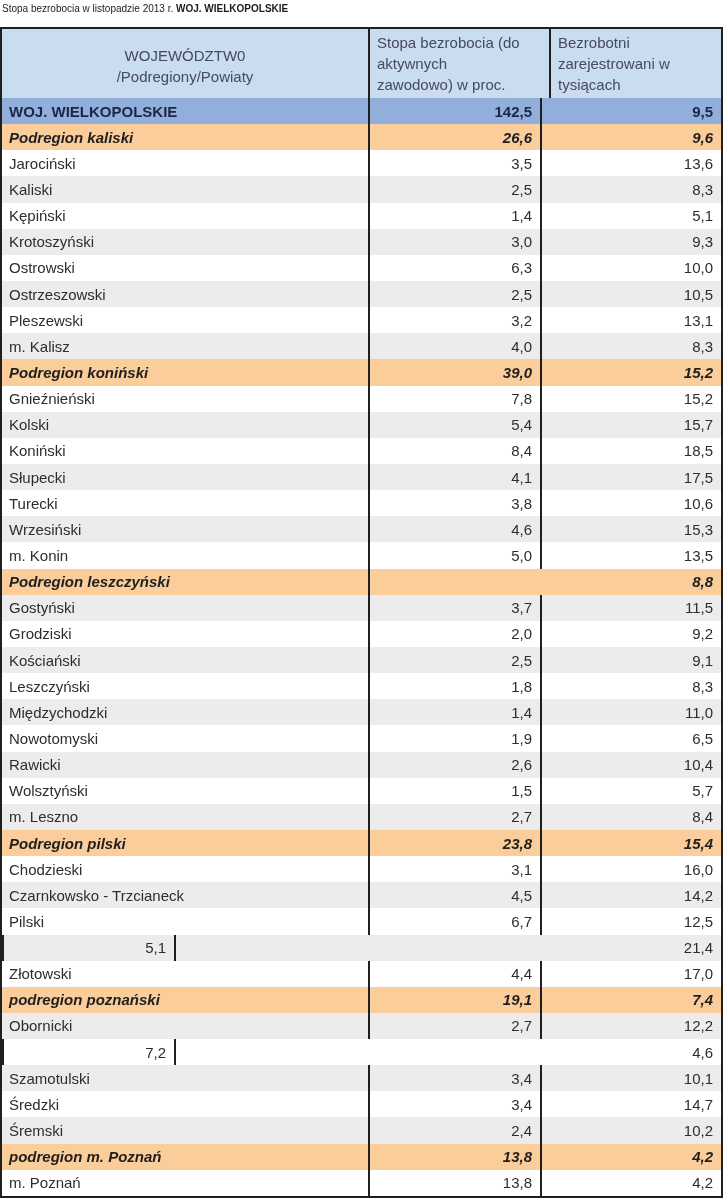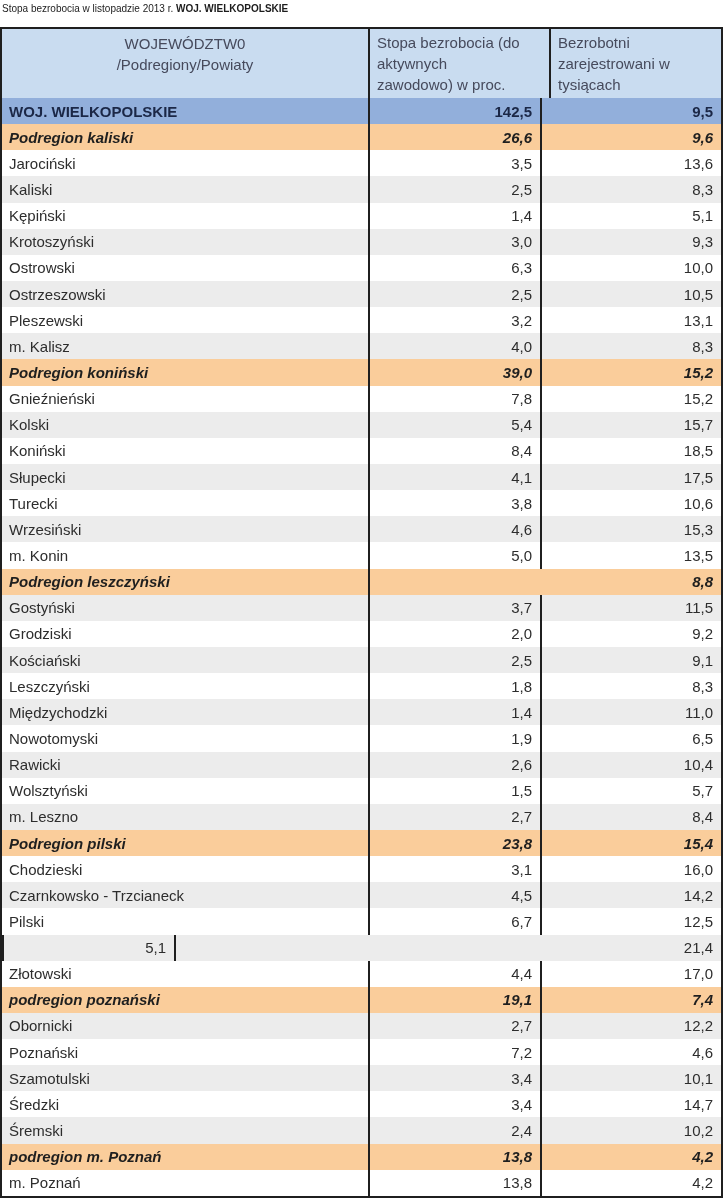--- a/index.html
+++ b/index.html
@@ -24,21 +24,21 @@
   }
   .hdr { display: flex; height: 69px; background: #c9dcf0; flex: none; }
   .cell { overflow: hidden; }
   .c1 { width: 366px; }
   .c2 { width: 172px; border-left: 2px solid #1f1f1f; }
   .c3 { flex: 1; border-left: 2px solid #1f1f1f; }
   .hdr .cell {
     font-size: 15px; line-height: 21px; color: #464a5c;
     white-space: pre-line; padding: 3px 7px;
   }
-  .hdr .c1 { text-align: center; padding-top: 4px; }
+  .hdr .c1 { text-align: center; padding-top: 16px; }
   .hdr .c2, .hdr .c3 { text-align: left; }
   .row { display: flex; height: 26.15px; flex: none; font-size: 15px; color: #2d2d2d; }
   .row .cell { display: flex; align-items: center; }
   .row .name { justify-content: flex-start; padding-left: 7px; white-space: nowrap; }
   .row .num  { justify-content: flex-end; padding-right: 8px; }
   .row.white { background: #ffffff; }
   .row.gray  { background: #ececec; }
   .row.voivodeship { background: #92afdb; font-weight: bold; color: #1b2746; }
   .row.subregion   { background: #facd9b; font-weight: bold; font-style: italic; color: #1f1f1f; }
 </style>
@@ -233,21 +233,20 @@
         <div class="cell c1 name">podregion poznański</div>
         <div class="cell c2 num">19,1</div>
         <div class="cell c3 num">7,4</div>
       </div>
       <div class="row gray">
         <div class="cell c1 name">Obornicki</div>
         <div class="cell c2 num">2,7</div>
         <div class="cell c3 num">12,2</div>
       </div>
       <div class="row white">
-        <div class="cell c1 name">Poznański</div>
         <div class="cell c2 num">7,2</div>
         <div class="cell c3 num">4,6</div>
       </div>
       <div class="row gray">
         <div class="cell c1 name">Szamotulski</div>
         <div class="cell c2 num">3,4</div>
         <div class="cell c3 num">10,1</div>
       </div>
       <div class="row white">
         <div class="cell c1 name">Średzki</div>

